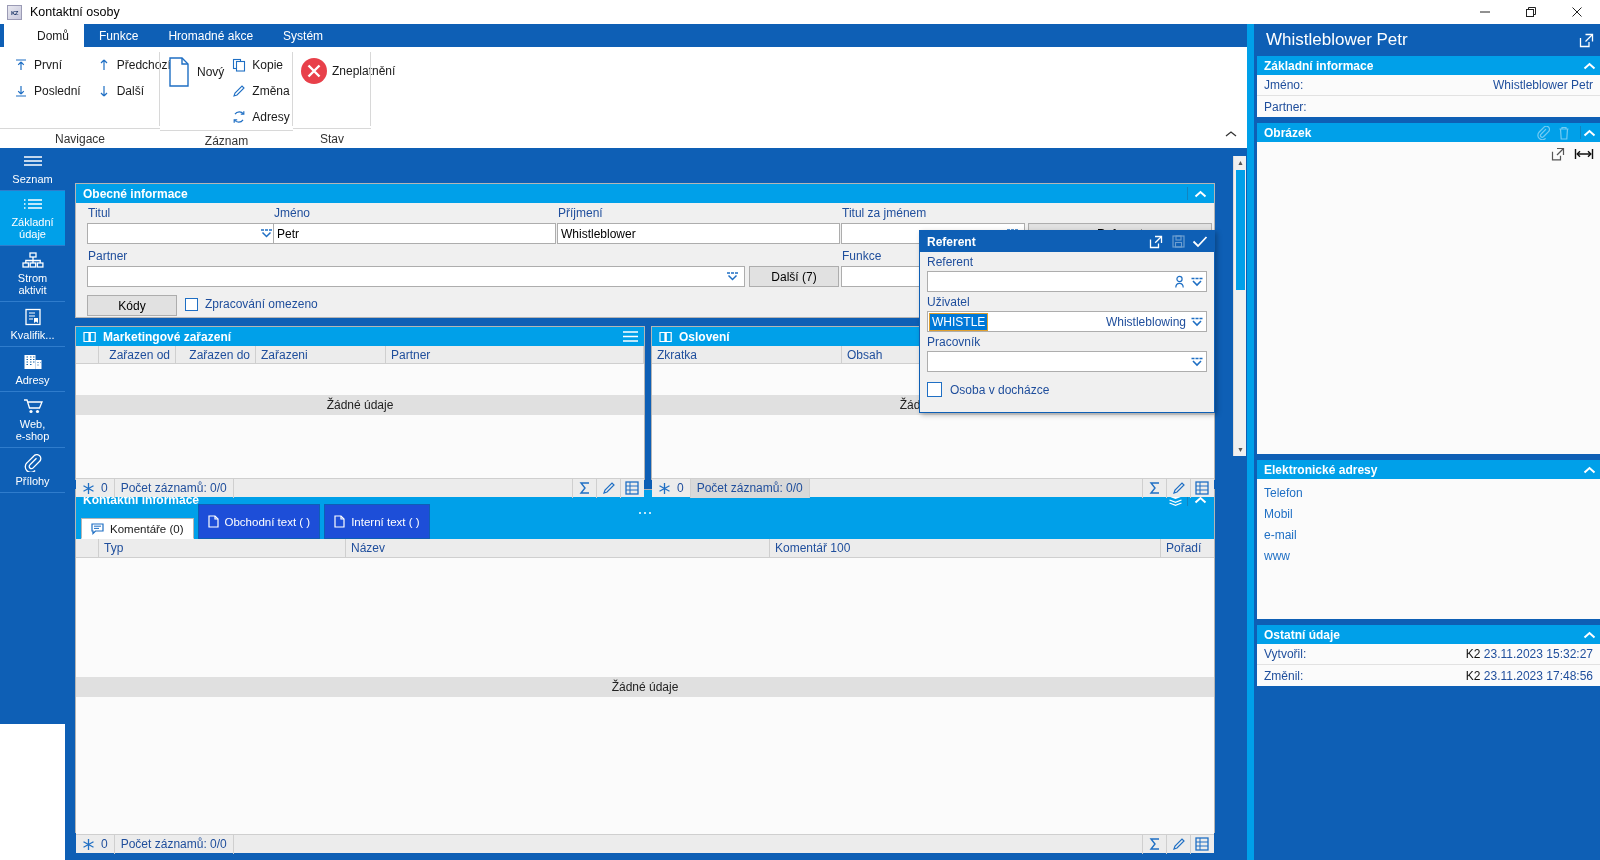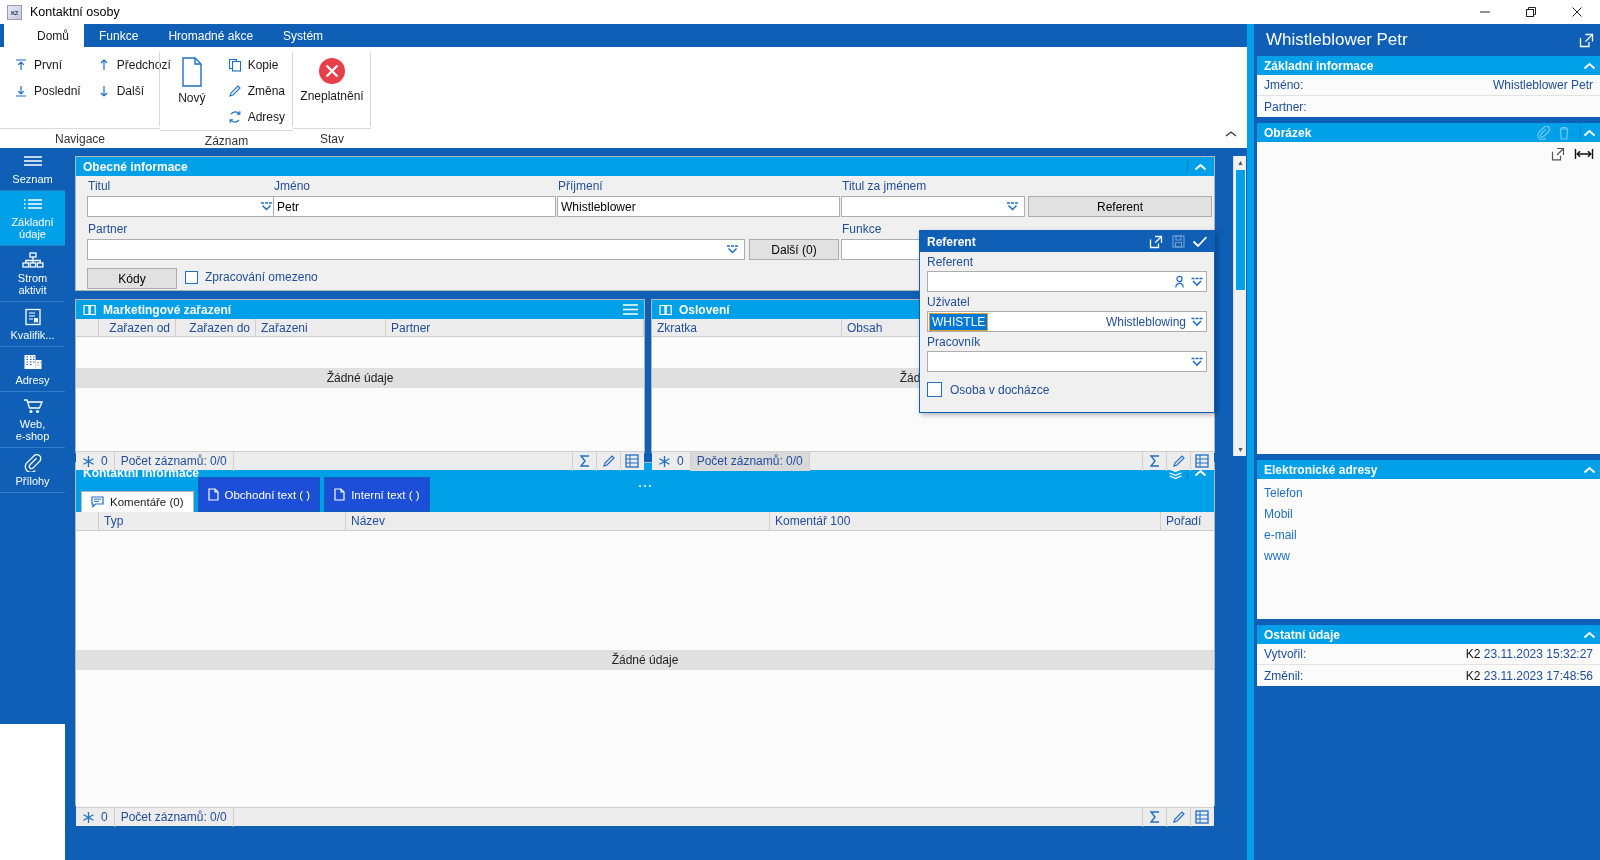--- a/index.html
+++ b/index.html
@@ -55,21 +55,21 @@
   .rgroup-label {
     height:20px; line-height:20px; text-align:center; font-size:12px; color:#333;
     border-top:1px solid #d8d8d8;
   }
   .rcol { display:flex; flex-direction:column; justify-content:center; }
   .rsmall {
     display:flex; align-items:center; gap:6px; height:26px; padding:0 8px;
     font-size:12px; color:#1a1a1a; white-space:nowrap;
   }
   .rbig {
-    width:62px; display:flex; flex-direction:column; align-items:center;
+    width:62px; display:flex; flex-direction:row; align-items:center;
     justify-content:flex-start; padding-top:4px; font-size:12px; color:#1a1a1a;
     text-align:center; line-height:14px; gap:3px;
   }
   .rbig.wide { width:66px; }
   .ribbon-collapse {
     position:absolute; right:6px; bottom:2px; width:16px; height:16px;
     color:#333; font-size:11px; text-align:center; line-height:16px;
   }
   .ico { display:inline-block; flex:none; }
 
@@ -93,21 +93,21 @@
   .panel { background:#f0f0f0; border:1px solid #b5b5b5; }
   .panel-head {
     height:19px; background:#00a0e9; color:#ffffff; font-weight:bold;
     font-size:12px; display:flex; align-items:center; padding:0 4px 0 7px;
   }
   .panel-head .ph-title { flex:1; }
   .ph-btn { width:20px; height:19px; display:flex; align-items:center; justify-content:center; }
   .ph-sep { width:1px; height:13px; background:#1284c0; margin:0 2px; }
 
   
-  .gi { position:relative; height:135px; }
+  .gi { position:relative; height:135px;margin-top:27px; }
   .gi-body { position:relative; height:114px; background:#f0f0f0; }
   .fld-label { position:absolute; font-size:12px; color:#1f4e9c; }
   .inp {
     position:absolute; height:21px; background:#ffffff; border:1px solid #adadad;
     font-size:12px; color:#000; display:flex; align-items:center; padding:0 3px;
   }
   .inp .val { flex:1; overflow:hidden; white-space:nowrap; }
   .inp .drop { width:15px; text-align:center; flex:none; }
   .btn {
     position:absolute; height:21px; background:#e1e1e1; border:1px solid #adadad;
@@ -479,21 +479,21 @@
         <div class="fld-label" style="left:12px; top:46px;">Partner</div>
         <div class="inp" style="left:11px; top:63px; width:658px;">
           <span class="val"></span>
           <span class="drop">
             <svg width="13" height="9" viewBox="0 0 13 9">
                 <path d="M1 1h3M5 1h3M9 1h3" stroke="#1f6fc4" stroke-width="1.6"></path>
                 <path d="M2.5 3.5l4 4 4-4" fill="none" stroke="#1f6fc4" stroke-width="1.5"></path>
               </svg>
           </span>
         </div>
-        <div class="btn" style="left:673px; top:63px; width:90px;">Další (0)</div>
+        <div class="btn" style="left:673px; top:63px; width:90px;">Další (7)</div>
         <div class="fld-label" style="left:766px; top:46px;">Funkce</div>
         <div class="inp" style="left:765px; top:63px; width:371px;">
           <span class="val"></span>
         </div>
 
         <div class="btn" style="left:11px; top:92px; width:90px;">Kódy</div>
         <div class="cbx-row" style="left:109px; top:94px;">
           <span class="cbx"></span>
           <span>Zpracování omezeno</span>
         </div>

